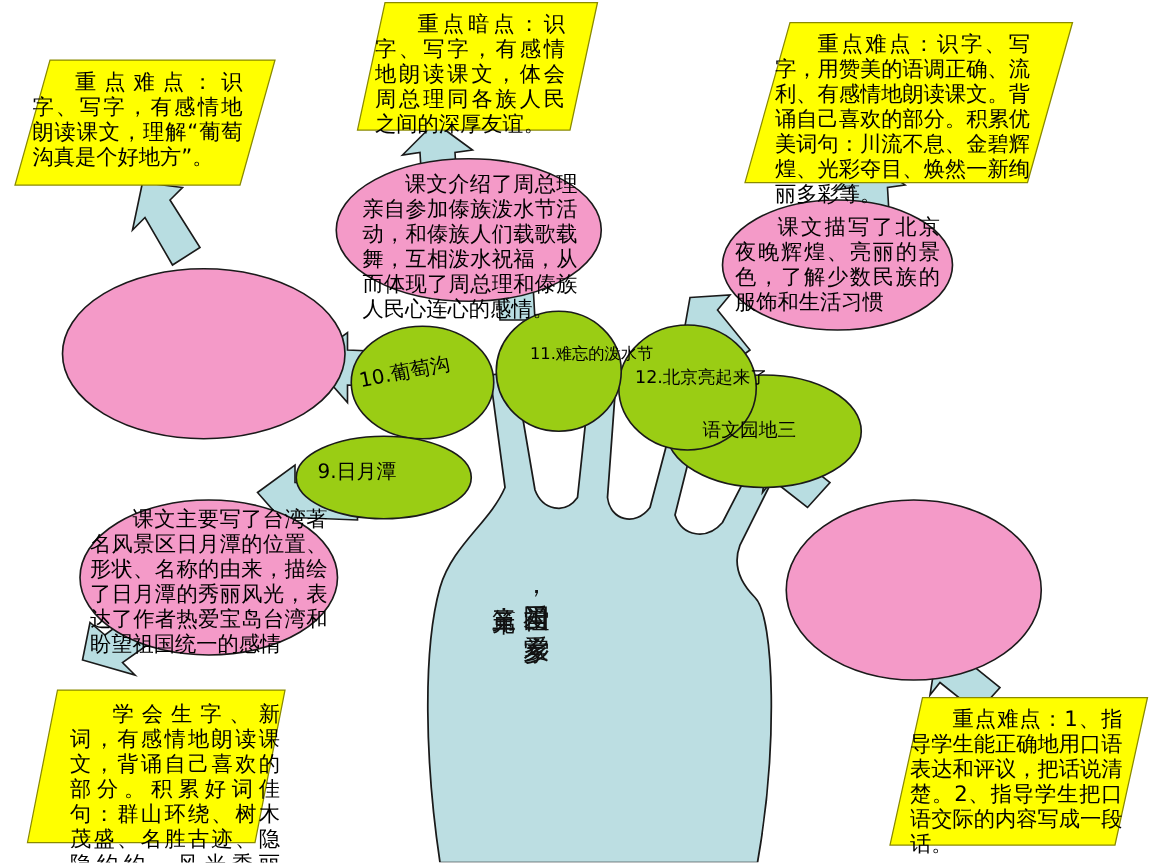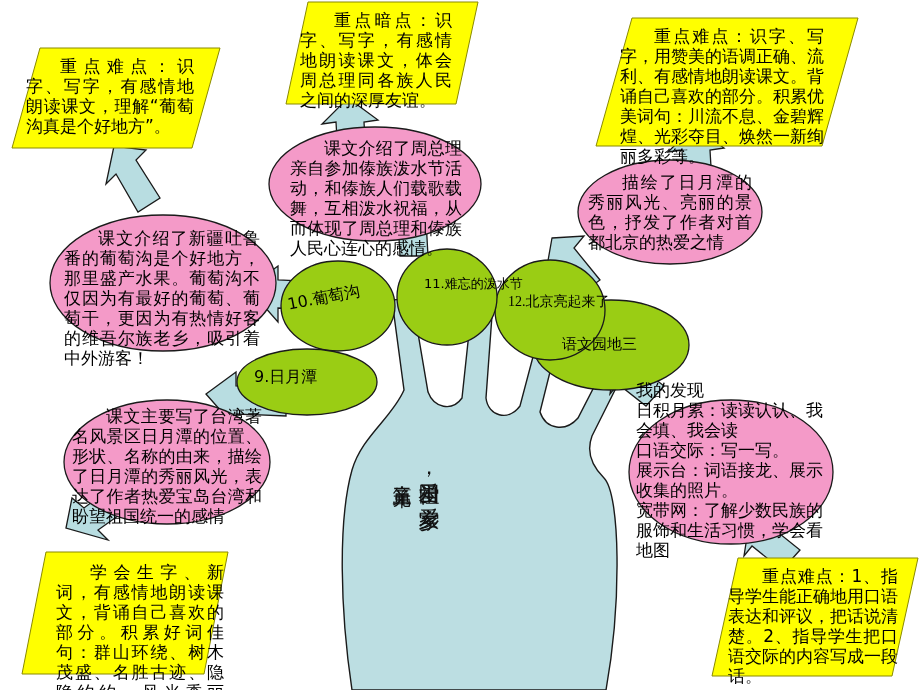--- a/index.html
+++ b/index.html
@@ -104,37 +104,31 @@
 
   <div class="vtxt" style="left:415px;top:466px;height:200px;">爱祖国，爱家乡</div>
   <div class="vtxt" style="left:390px;top:472px;height:128px;font-size:19px;">第三单元：</div>
 
   <div class="txt leaflbl" style="left:254px;top:368px;width:110px;">9.日月潭</div>
 
   <div class="txt leaflbl" style="left:286px;top:296px;width:110px;transform:rotate(-11deg);transform-origin:0 0;">10.葡萄沟</div>
 
   <div class="txt leaflbl sm" style="left:424px;top:276px;width:78px;line-height:1.25;">11.难忘的泼水节</div>
 
-  <div class="txt leaflbl sm" style="left:508px;top:292px;width:70px;line-height:1.45;font-size:14px;font-family:Liberation Serif, serif;">12.北京亮起来了</div>
+  <div class="txt leaflbl sm" style="left:508px;top:292px;width:70px;line-height:1.45;font-size:14px;">12.北京亮起来了</div>
 
   <div class="txt leaflbl sm" style="left:562px;top:336px;width:110px;font-size:15px;">语文园地三</div>
 
-  <div class="txt note" style="left:64px;top:228px;width:196px;">课文介绍了新疆吐鲁番的葡萄沟是个好地方，那里盛产水果。葡萄沟不仅因为有最好的葡萄、葡萄干，更因为有热情好客的维吾尔族老乡，吸引着中外游客！</div>
 
   <div class="txt note" style="left:290px;top:138px;width:172px;">课文介绍了周总理亲自参加傣族泼水节活动，和傣族人们载歌载舞，互相泼水祝福，从而体现了周总理和傣族人民心连心的感情。</div>
 
-  <div class="txt note" style="left:588px;top:172px;width:164px;">描绘了日月潭的秀丽风光、亮丽的景色，抒发了作者对首都北京的热爱之情</div>
+  <div class="txt note" style="left:588px;top:172px;width:164px;">课文描写了北京夜晚辉煌、亮丽的景色，了解少数民族的服饰和生活习惯</div>
 
   <div class="txt note" style="left:72px;top:406px;width:190px;">课文主要写了台湾著名风景区日月潭的位置、形状、名称的由来，描绘了日月潭的秀丽风光，表达了作者热爱宝岛台湾和盼望祖国统一的感情</div>
 
-  <div class="txt note noindent" style="left:636px;top:380px;width:192px;white-space:pre-wrap;">我的发现
-日积月累：读读认认、我会填、我会读
-口语交际：写一写。
-展示台：词语接龙、展示收集的照片。
-宽带网：了解少数民族的服饰和生活习惯，学会看地图</div>
 
   <div class="txt note" style="left:26px;top:56px;width:168px;">重点难点：识字、写字，有感情地朗读课文，理解“葡萄沟真是个好地方”。</div>
 
   <div class="txt note" style="left:300px;top:10px;width:152px;">重点暗点：识字、写字，有感情地朗读课文，体会周总理同各族人民之间的深厚友谊。</div>
 
   <div class="txt note" style="left:620px;top:26px;width:204px;">重点难点：识字、写字，用赞美的语调正确、流利、有感情地朗读课文。背诵自己喜欢的部分。积累优美词句：川流不息、金碧辉煌、光彩夺目、焕然一新绚丽多彩等。</div>
 
   <div class="txt note" style="left:36px;top:562px;width:168px;margin-left:20px;">学会生字、新词，有感情地朗读课文，背诵自己喜欢的部分。积累好词佳句：群山环绕、树木茂盛、名胜古迹、隐隐约约、风光秀丽等。</div>
 
   <div class="txt note" style="left:728px;top:566px;width:170px;">重点难点：1、指导学生能正确地用口语表达和评议，把话说清楚。2、指导学生把口语交际的内容写成一段话。</div>

